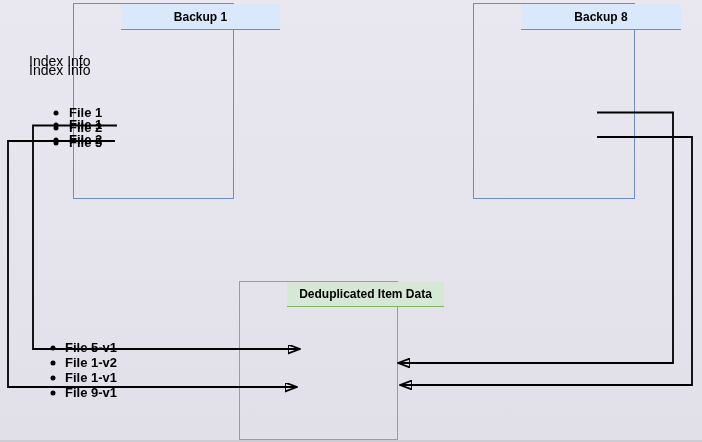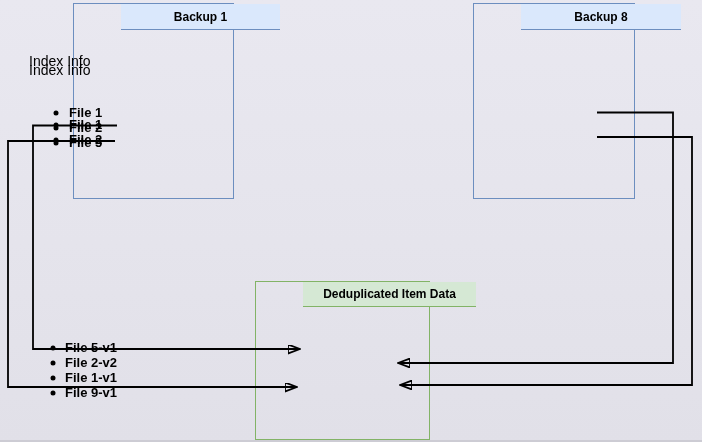--- a/index.html
+++ b/index.html
@@ -60,21 +60,21 @@
     top: 50%;
     transform: translate(-50%, -50%);
     width: 5px;
     height: 5px;
     border-radius: 50%;
     background: #000;
   }
 
   #backup1-box { left: 73px;  top: 3px;   width: 161px; height: 196px; }
   #backup2-box { left: 473px; top: 3px;   width: 162px; height: 196px; }
-  #dedup-box   { left: 255px; top: 281px; width: 175px; height: 159px; }
+  #dedup-box   { left: 239px; top: 281px; width: 159px; height: 159px; }
 
   #backup1-subtitle { left: 29px; top: 62px; }
   #backup2-subtitle { left: 29px; top: 53px; }
 
   #backup1-list { left: 69px; top: 117px; }
   #backup2-list { left: 69px; top: 105px; }
   #dedup-list   { left: 65px; top: 340px; }
   #dedup-list li::before { left: -12px; }
 
   svg#connectors {
@@ -115,21 +115,21 @@
   <li>File 5</li>
 </ul>
 
 <div class="node green" id="dedup-box">
   <div class="header">
     <span>Deduplicated Item Data</span>
   </div>
 </div>
 <ul class="filelist" id="dedup-list">
   <li>File 5-v1</li>
-  <li>File 2-v2</li>
+  <li>File 1-v2</li>
   <li>File 1-v1</li>
   <li>File 9-v1</li>
 </ul>
 
 <svg id="connectors" viewBox="0 0 702 442" xmlns="http://www.w3.org/2000/svg" aria-hidden="true">
   <defs>
     <marker id="arrowhead" markerUnits="userSpaceOnUse" markerWidth="13" markerHeight="10" refX="11" refY="4.5" orient="auto">
       <path d="M0,0 L12,4.5 L0,9 Z" fill="#000" stroke="none"></path>
     </marker>
   </defs>

